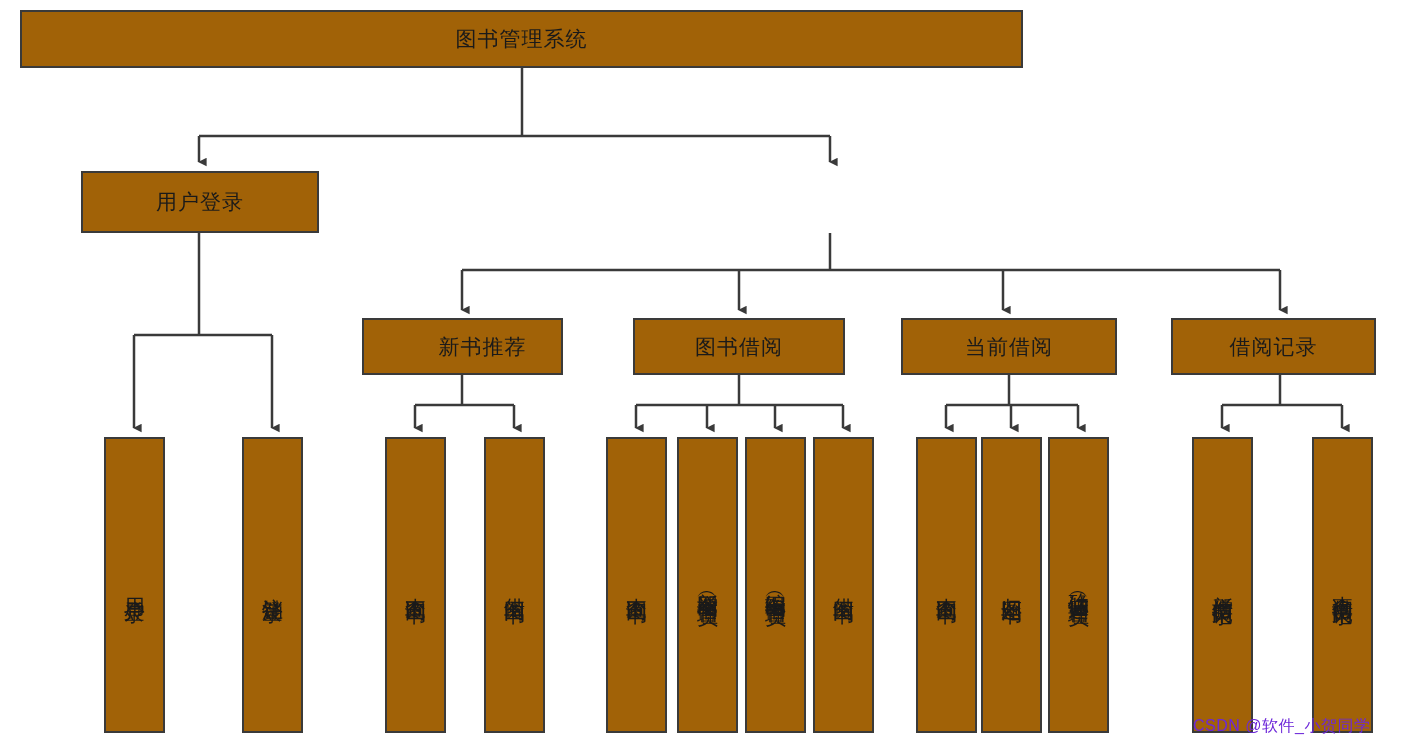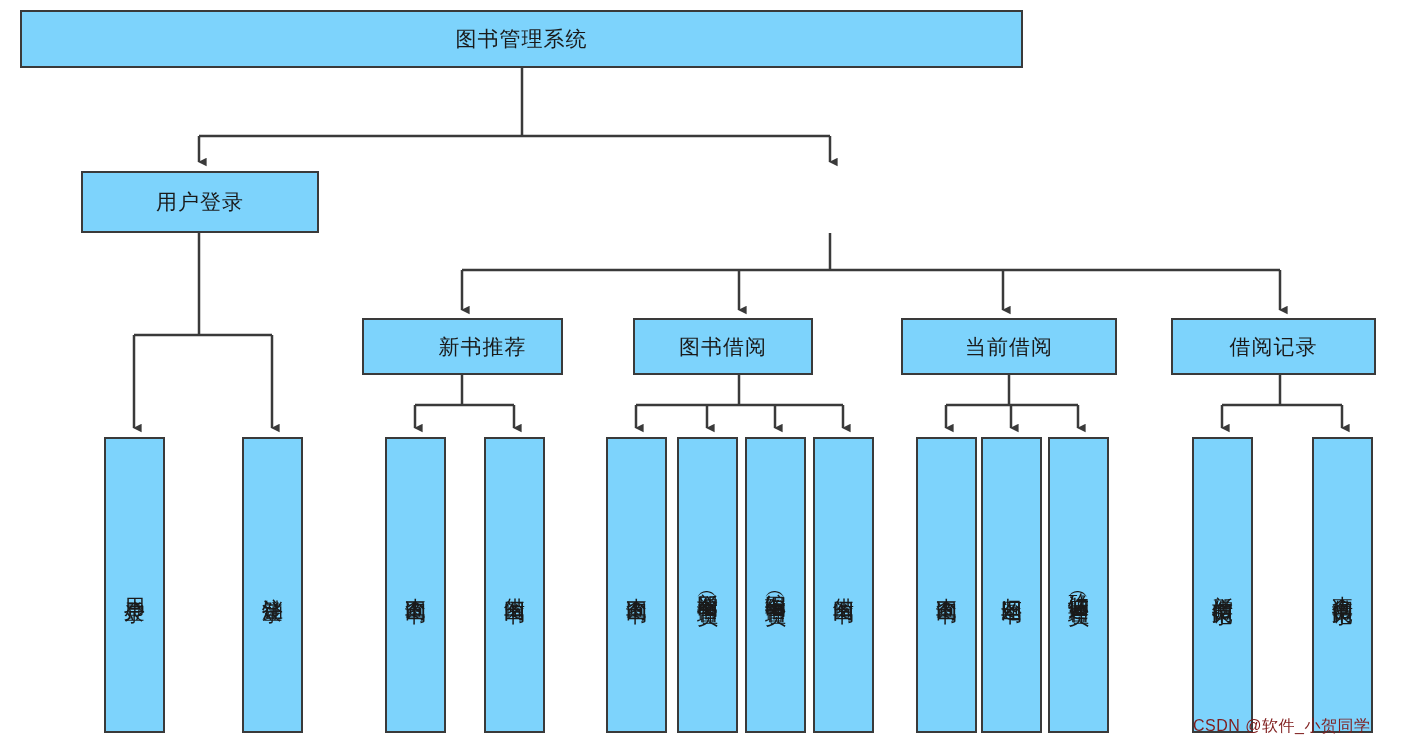--- a/index.html
+++ b/index.html
@@ -21,21 +21,21 @@
     position: absolute;
     top: 0;
     left: 0;
     width: 1405px;
     height: 747px;
     pointer-events: none;
   }
   .node {
     position: absolute;
     box-sizing: border-box;
-    background: #7dd3fc;
+    background: #a16207;
     border: 2.5px solid #3a3a3a;
     display: flex;
     align-items: center;
     justify-content: center;
     color: #1a1a1a;
   }
   .node.horiz {
     font-size: 21px;
     letter-spacing: 1px;
     line-height: 1.2;
@@ -50,21 +50,21 @@
   }
   .node.vert .vtext {
     writing-mode: vertical-rl;
     text-orientation: upright;
     display: block;
     text-align: center;
   }
   .watermark {
     position: absolute;
     font-size: 16px;
-    color: #7f1d1d;
+    color: #6d28d9;
     letter-spacing: 0.5px;
     white-space: nowrap;
     user-select: none;
   }
 </style>
 </head>
 <body>
 
 <div id="diagram-root">
 
@@ -122,21 +122,21 @@
     <span>图书管理系统</span>
   </div>
 
   <div class="node horiz" style="left:81px; top:171px; width:238px; height:62px;">
     <span>用户登录</span>
   </div>
 
   <div class="node horiz" style="left:362px; top:318px; width:201px; height:57px;padding-left:40px;">
     <span>新书推荐</span>
   </div>
-  <div class="node horiz" style="left:633px; top:318px; width:180px; height:57px;">
+  <div class="node horiz" style="left:633px; top:318px; width:212px; height:57px;">
     <span>图书借阅</span>
   </div>
   <div class="node horiz" style="left:901px; top:318px; width:216px; height:57px;text-align:center;">
     <span>当前借阅</span>
   </div>
   <div class="node horiz" style="left:1171px; top:318px; width:205px; height:57px;">
     <span>借阅记录</span>
   </div>
 
   <div class="node vert" style="left:104px; top:437px; width:61px; height:296px;">

